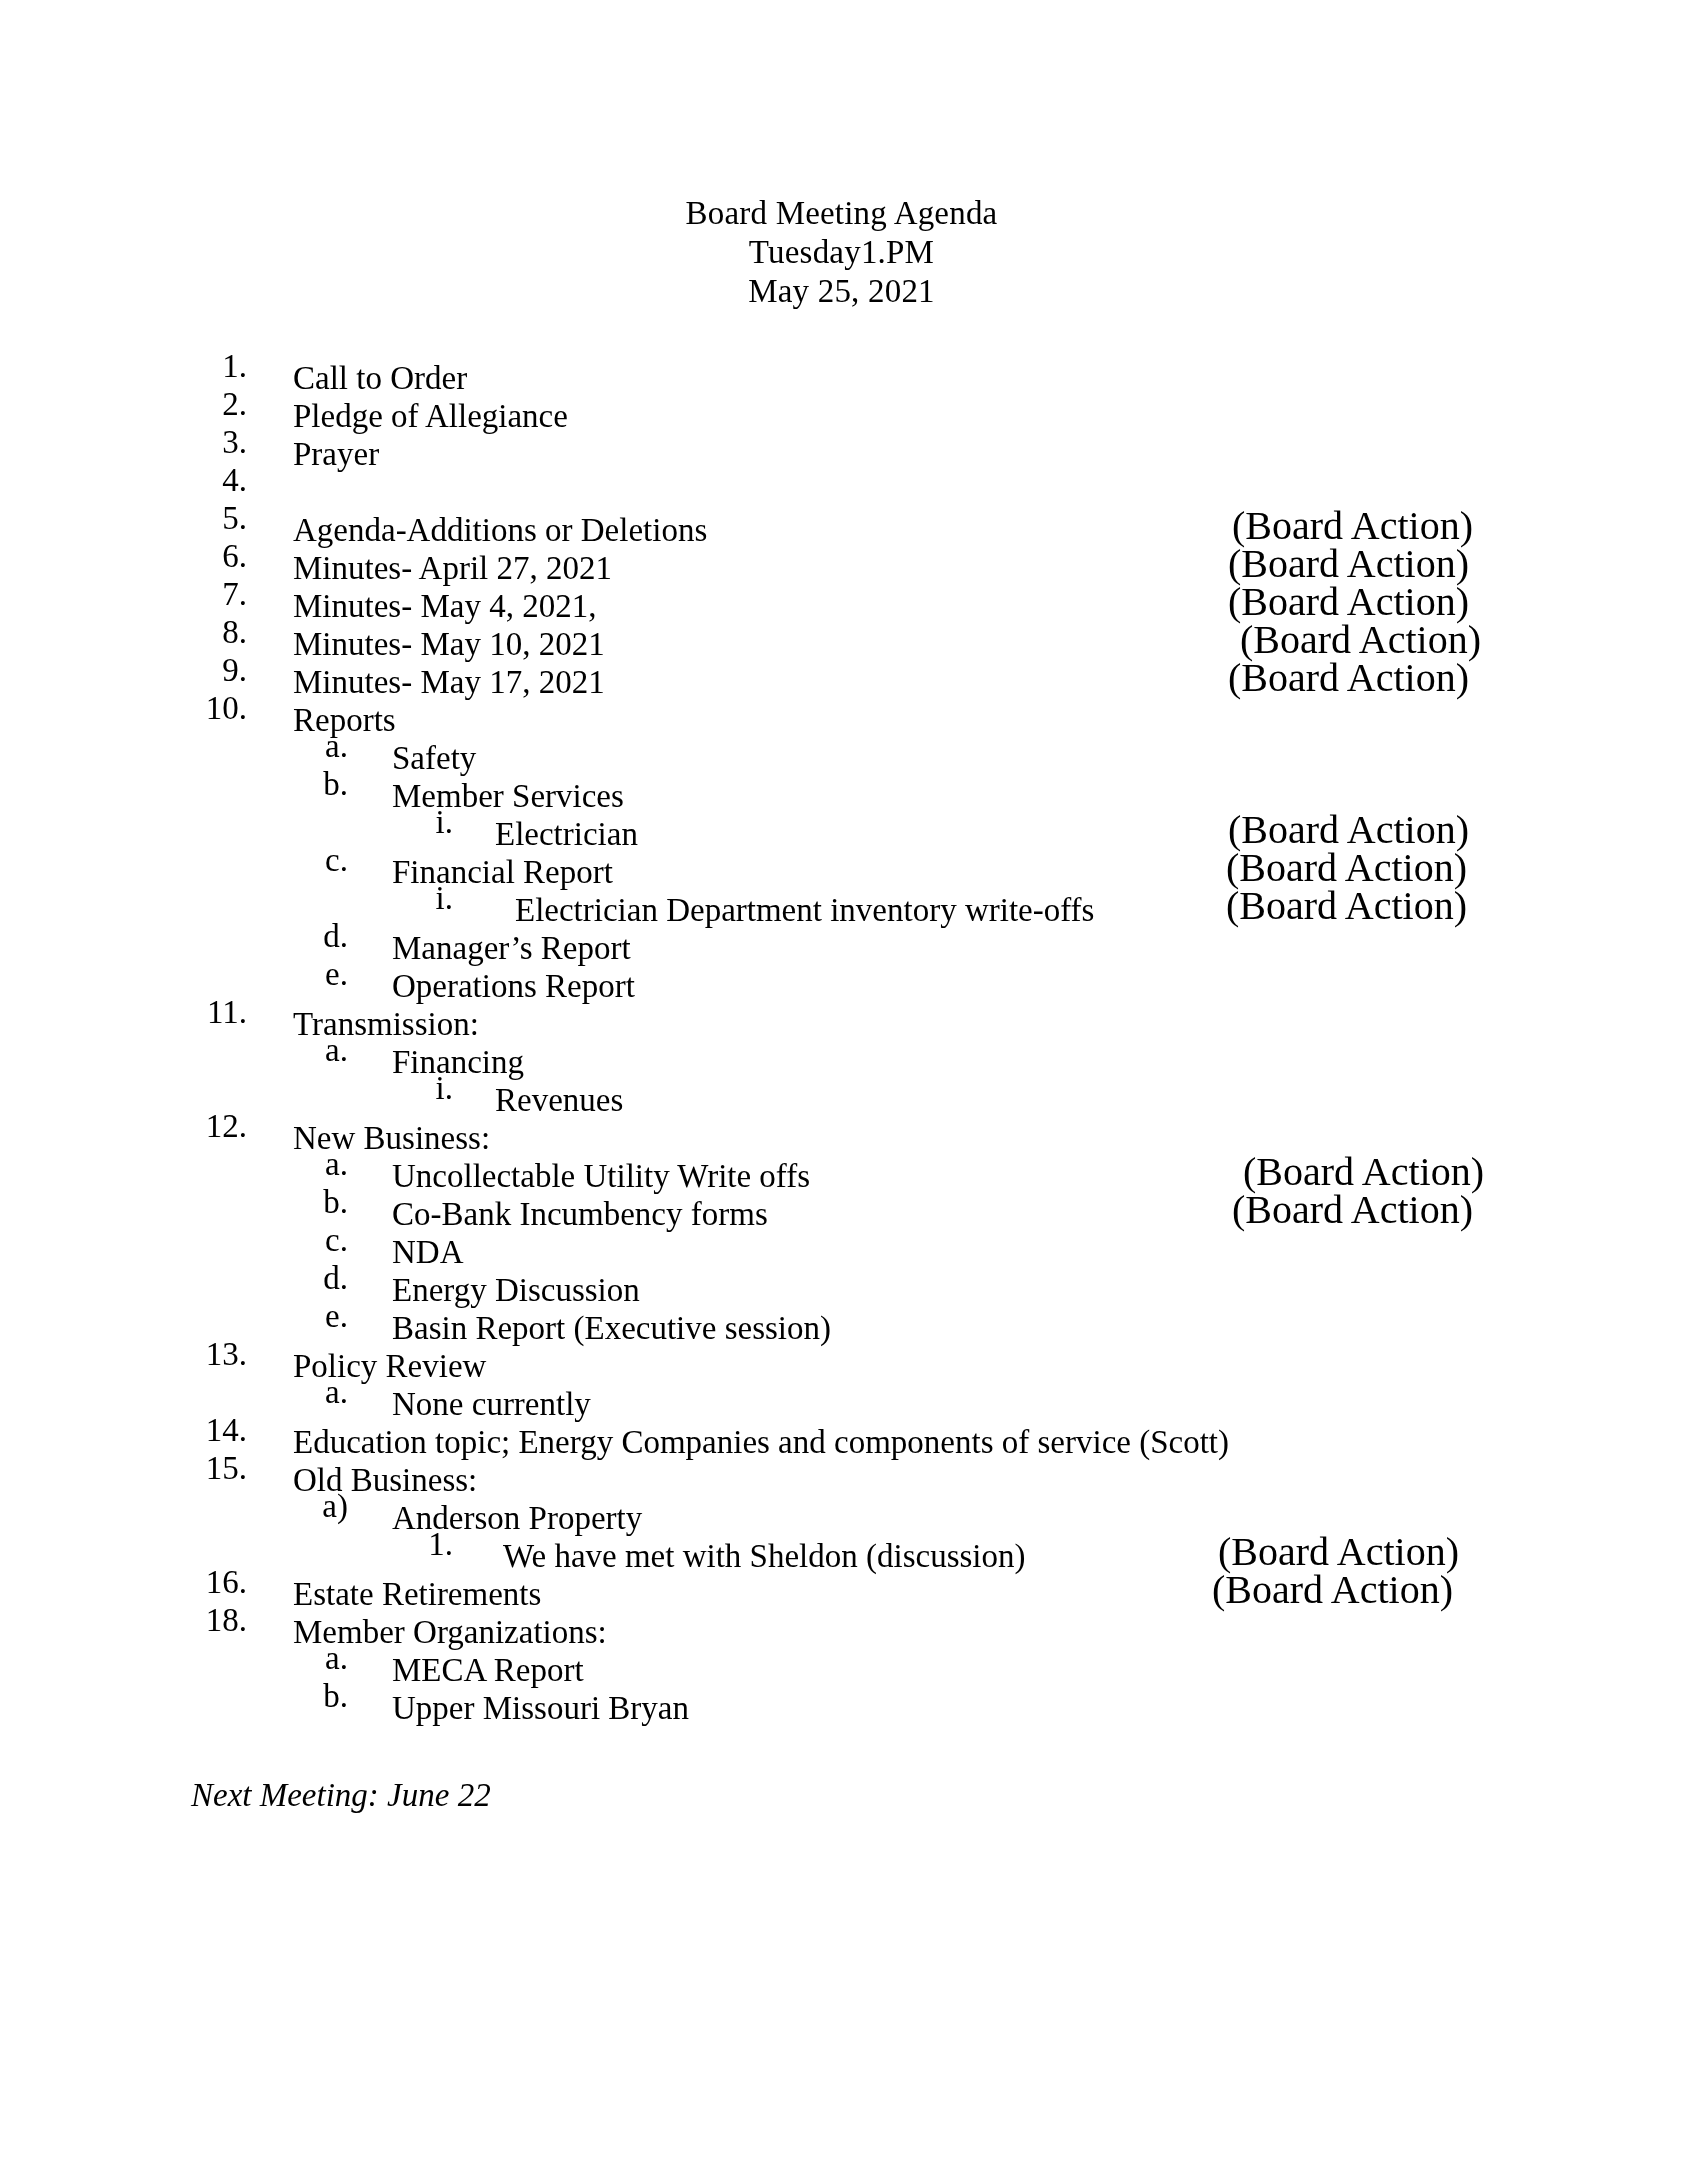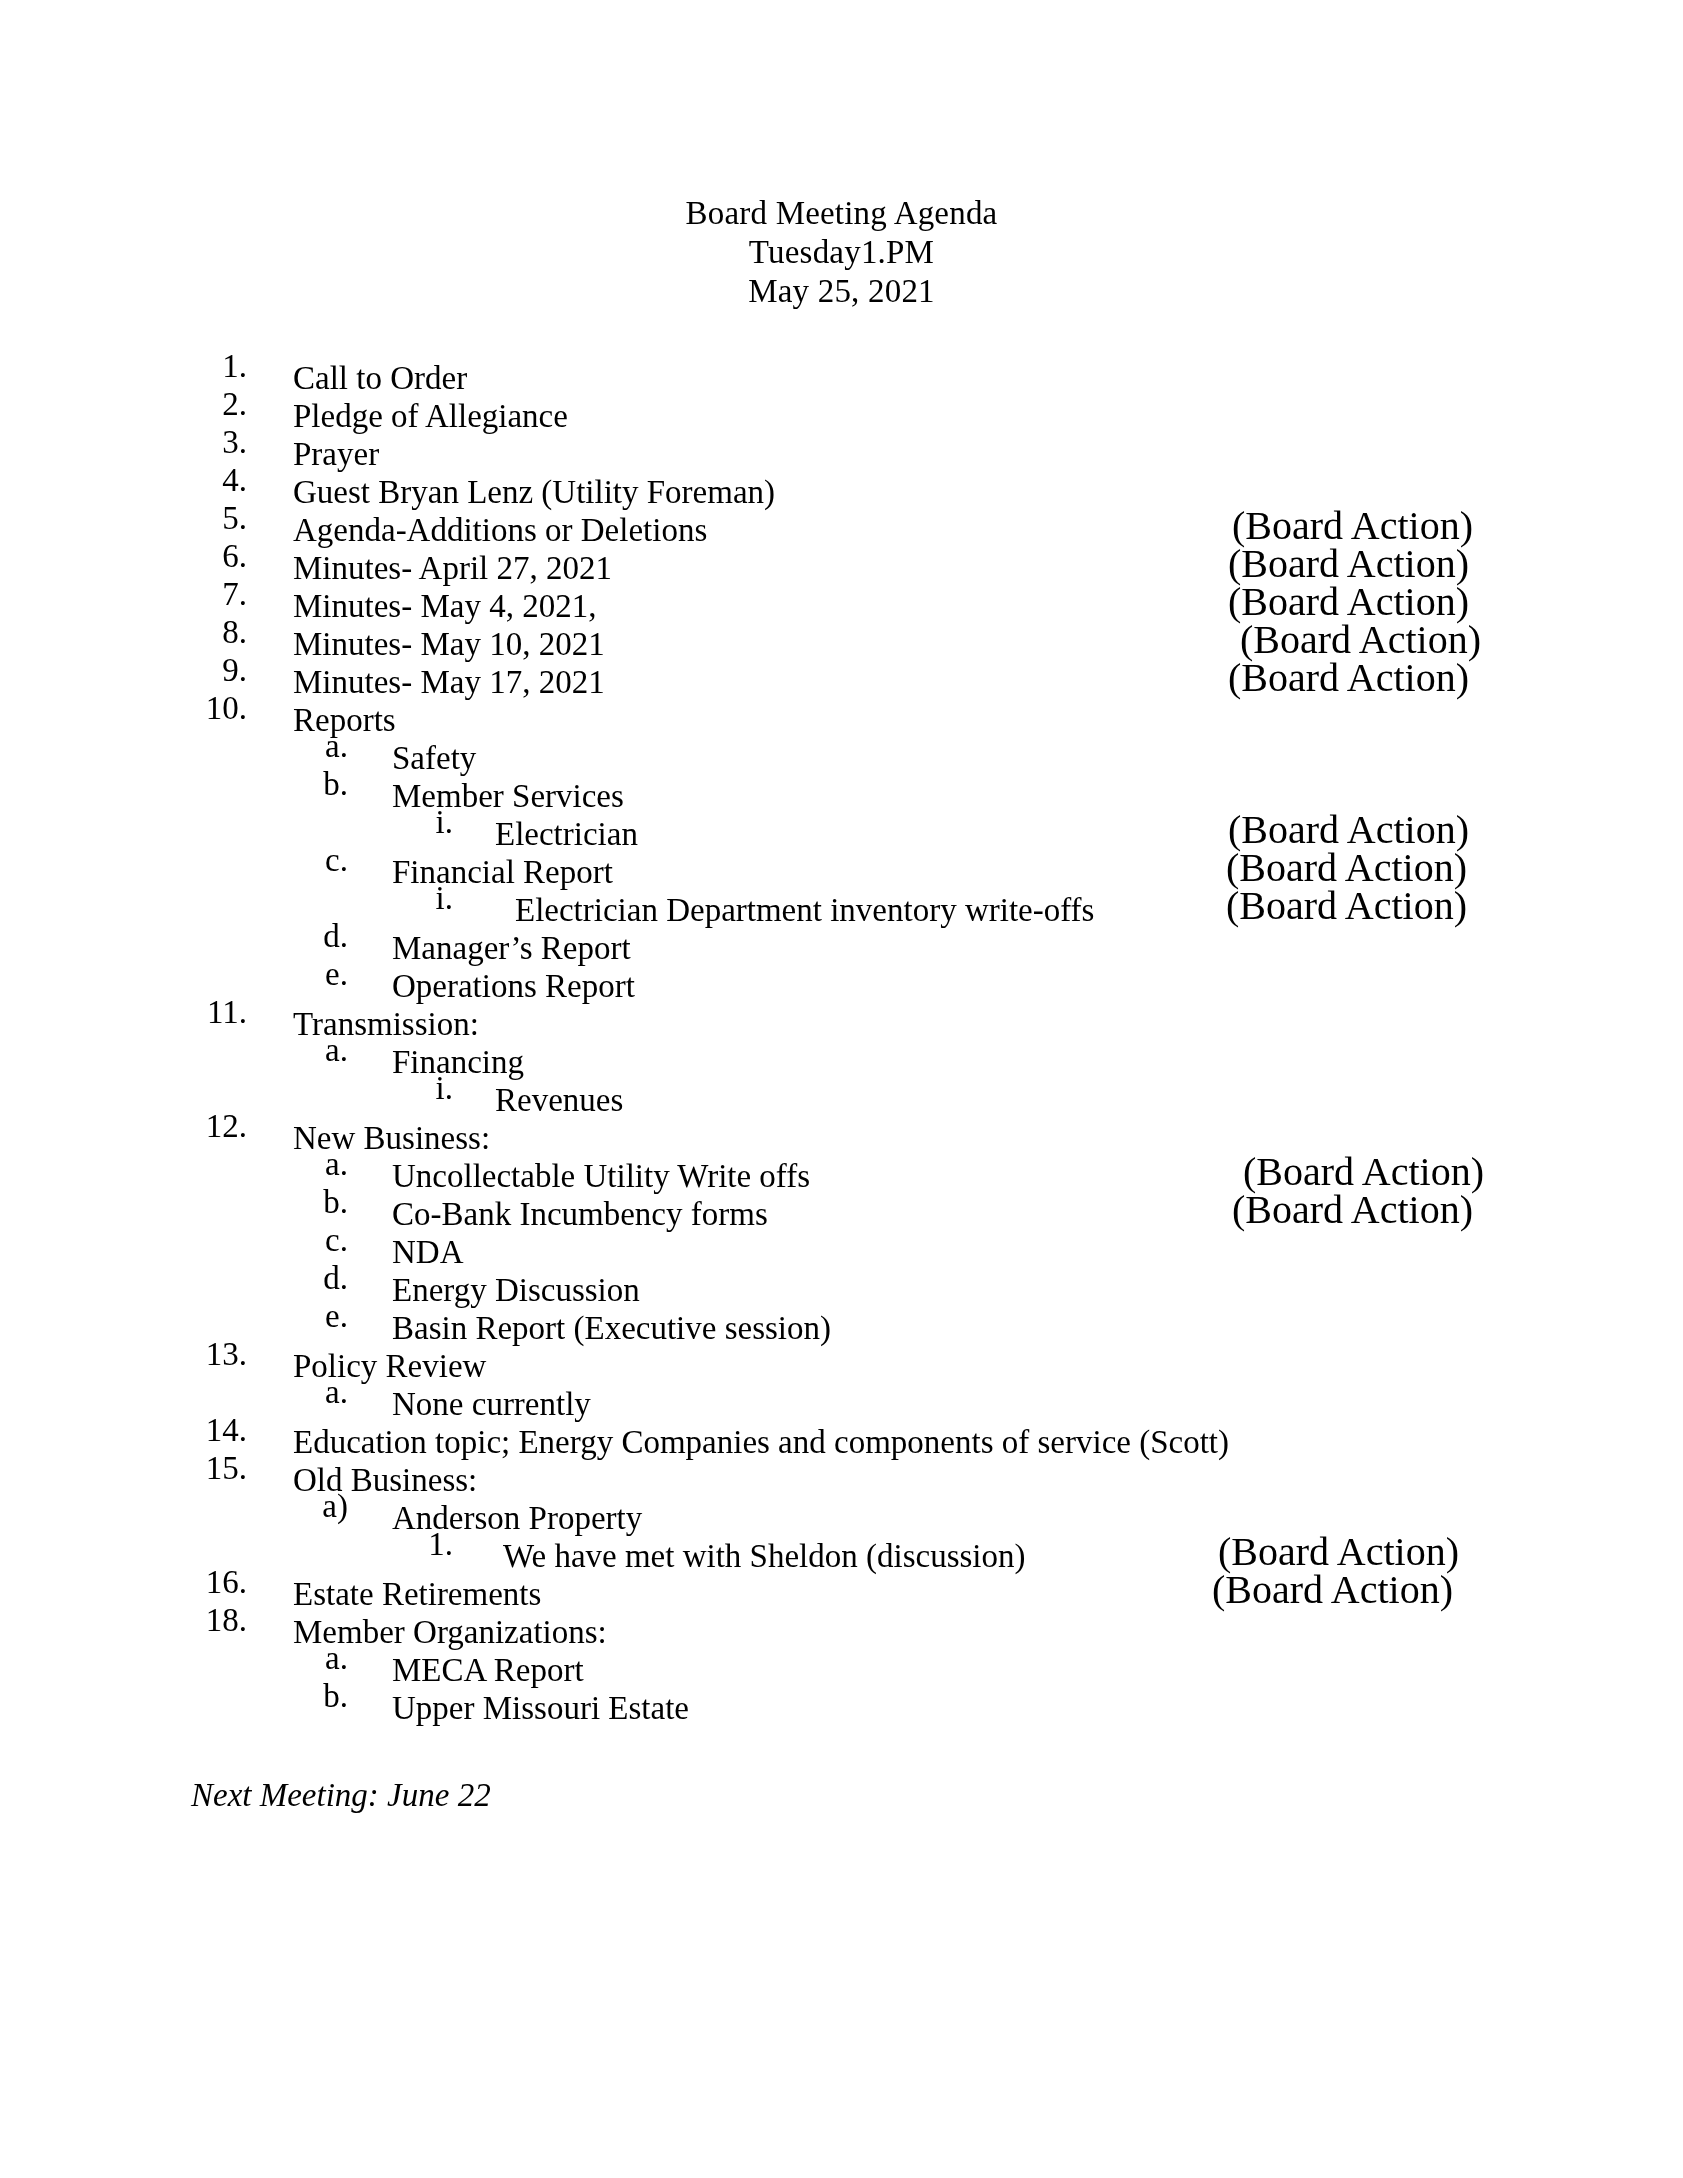--- a/index.html
+++ b/index.html
@@ -115,21 +115,20 @@
       <div class="row lvl1">
         <span class="marker">2.</span>
         <span class="label">Pledge of Allegiance</span>
       </div>
       <div class="row lvl1">
         <span class="marker">3.</span>
         <span class="label">Prayer</span>
       </div>
       <div class="row lvl1">
         <span class="marker">4.</span>
-        <span class="label">Guest Bryan Lenz (Utility Foreman)</span>
       </div>
       <div class="row lvl1">
         <span class="marker">5.</span>
         <span class="label">Agenda-Additions or Deletions</span>
         <span class="action" style="left: 1232px;">(Board Action)</span>
       </div>
       <div class="row lvl1">
         <span class="marker">6.</span>
         <span class="label">Minutes- April 27, 2021</span>
         <span class="action" style="left: 1228px;">(Board Action)</span>
@@ -255,20 +254,20 @@
       <div class="row lvl1">
         <span class="marker">18.</span>
         <span class="label">Member Organizations:</span>
       </div>
       <div class="row lvl2">
         <span class="marker">a.</span>
         <span class="label">MECA Report</span>
       </div>
       <div class="row lvl2">
         <span class="marker">b.</span>
-        <span class="label">Upper Missouri Estate</span>
+        <span class="label">Upper Missouri Bryan</span>
       </div>
     </div>
 
   <div class="footer">Next Meeting: June 22</div>
 
 </div>
 
 
 </body></html>

